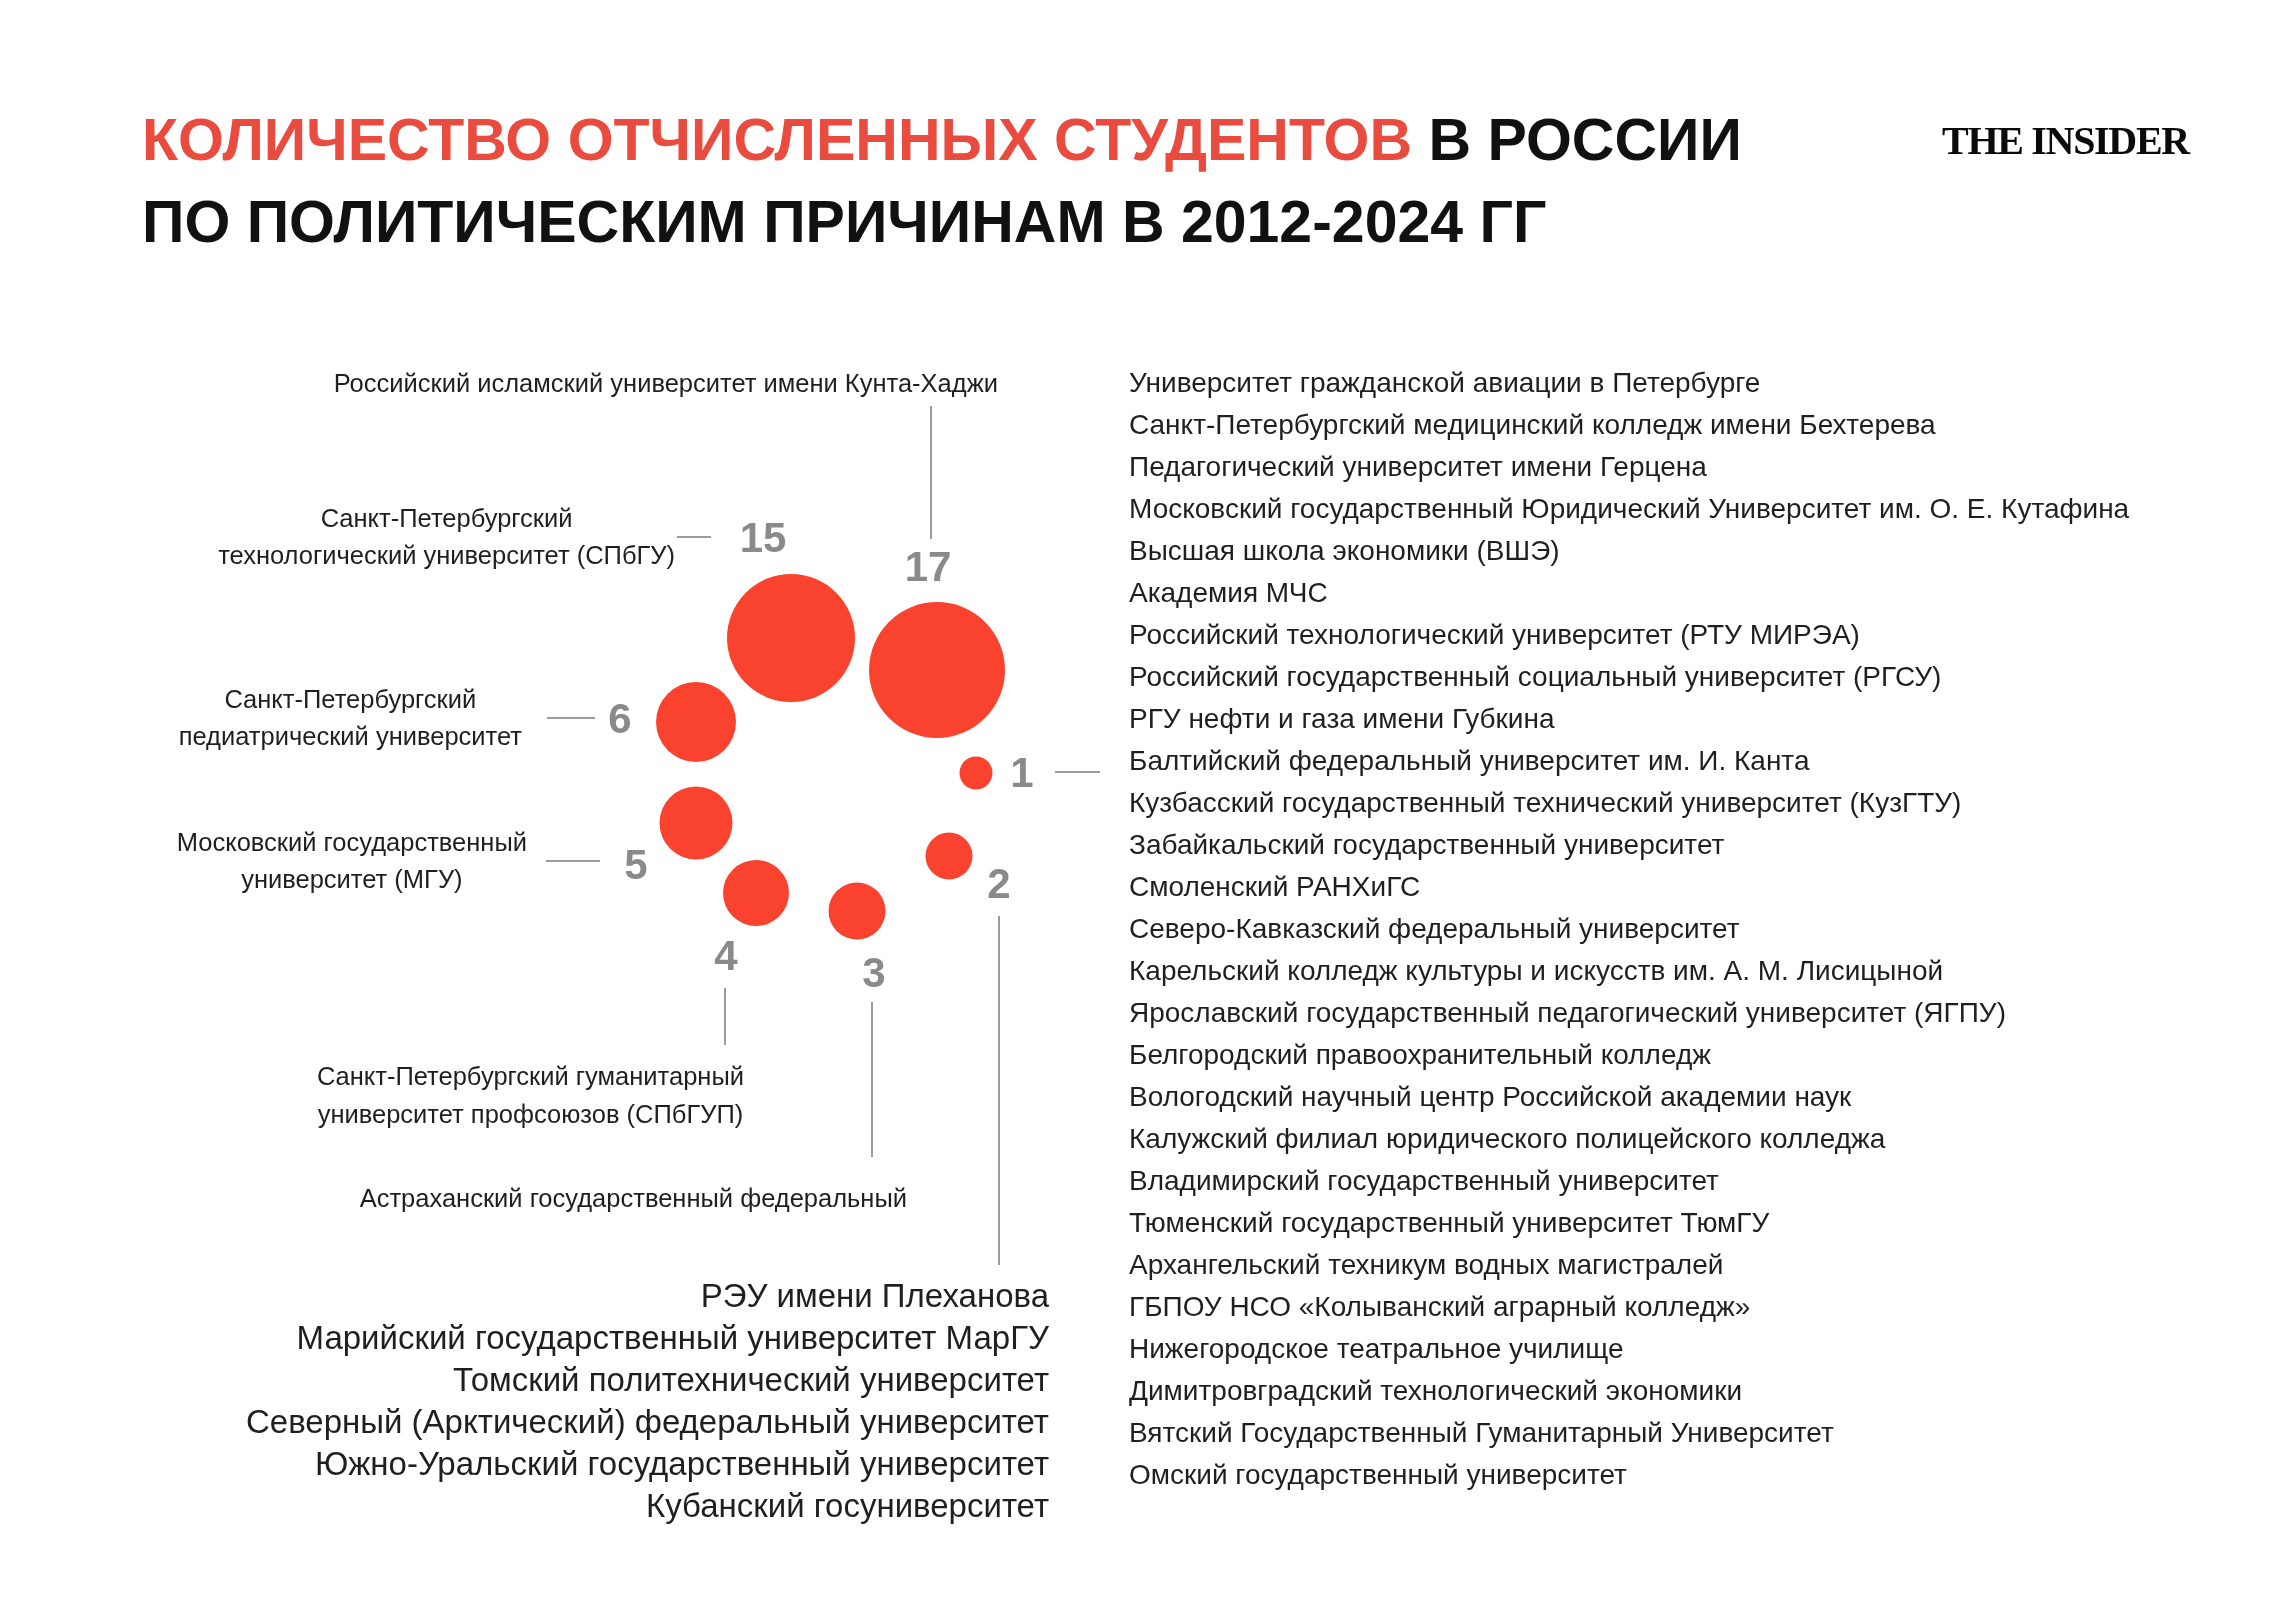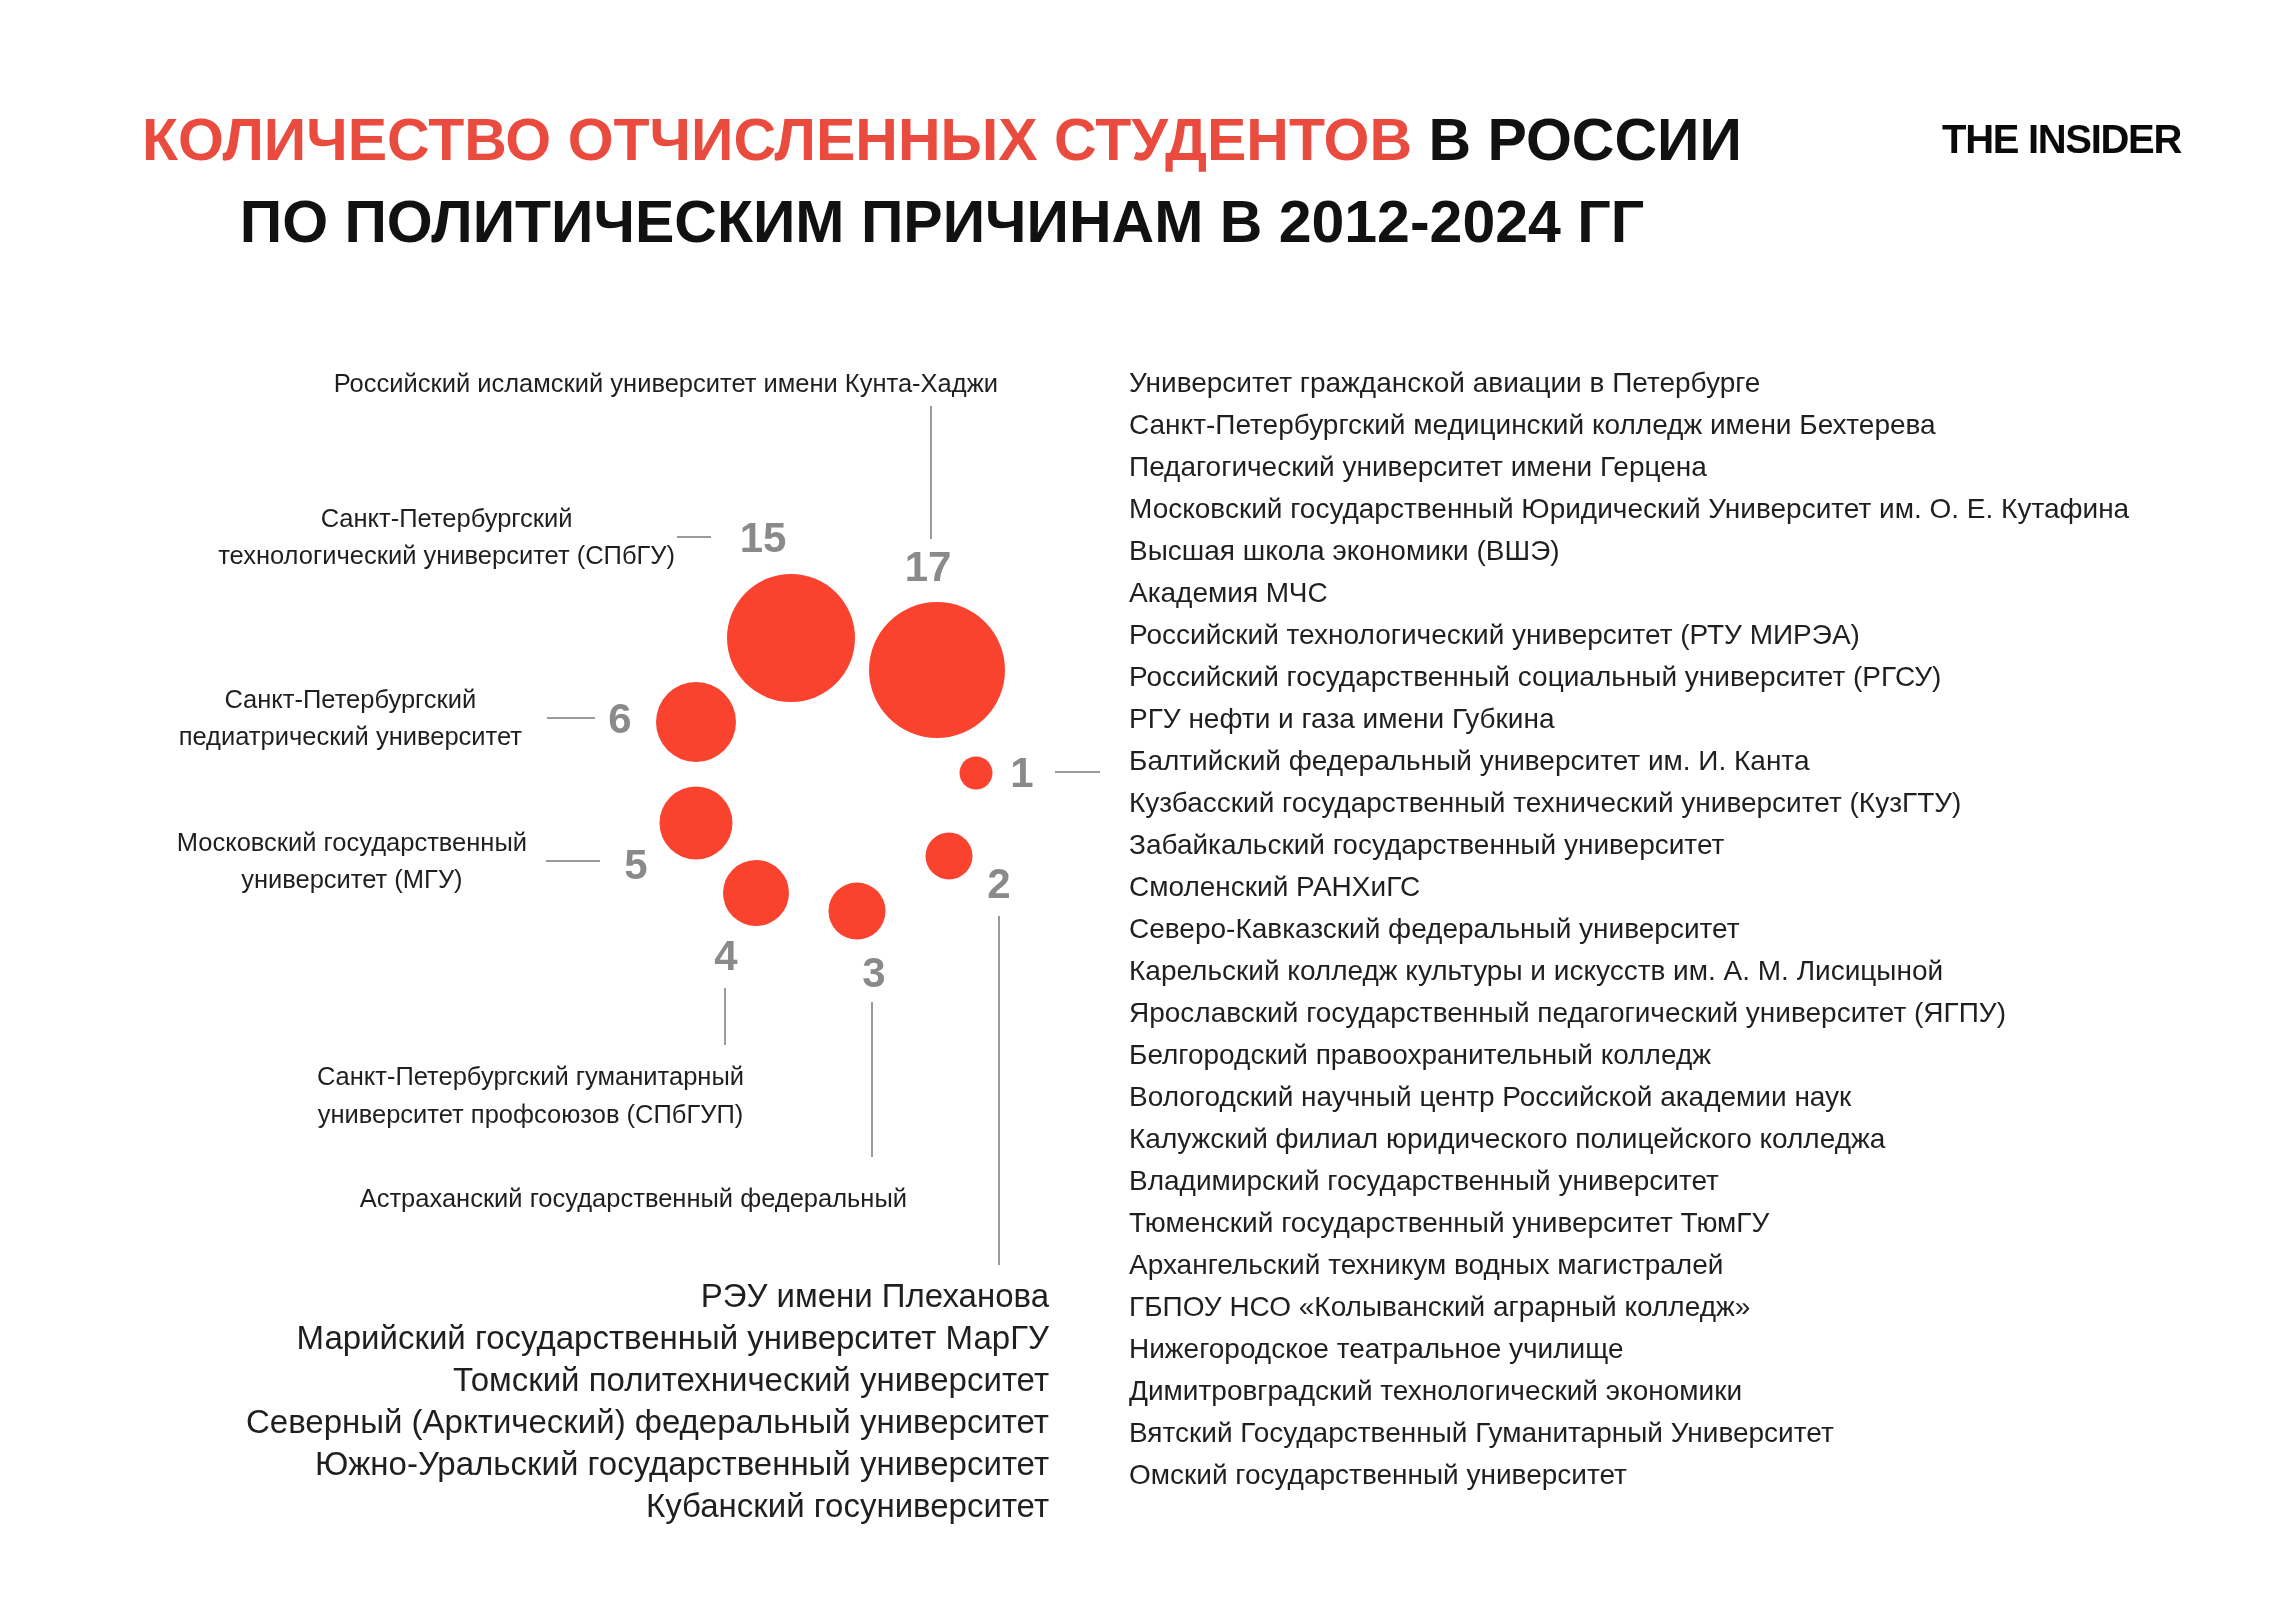--- a/index.html
+++ b/index.html
@@ -4,33 +4,33 @@
 <style>
   html,body{margin:0;padding:0;}
   body{
     width:2295px;height:1613px;
     background:#ffffff;
     font-family:"Liberation Sans", sans-serif;
     position:relative;
     overflow:hidden;
     color:#212121;
   }
-  .abs{position:absolute;text-align:center;}
+  .abs{position:absolute;}
   
   .title{
     left:142px;top:99px;
     font-size:59px;font-weight:bold;line-height:82px;
     letter-spacing:0px;white-space:nowrap;
   }
   .title .red{color:#E94C3E;}
   .title .black{color:#111111;}
   .logo{
     left:1942px;top:117px;
     font-size:40px;font-weight:bold;color:#0a0a0a;
-    letter-spacing:-1.3px;white-space:nowrap;
+    letter-spacing:-1.3px;white-space:nowrap;font-family:Liberation Serif, serif;
   }
   
   .bubble{
     position:absolute;border-radius:50%;
     background:#F9432F;
     transform:translate(-50%,-50%);
   }
   
   .num{
     position:absolute;

